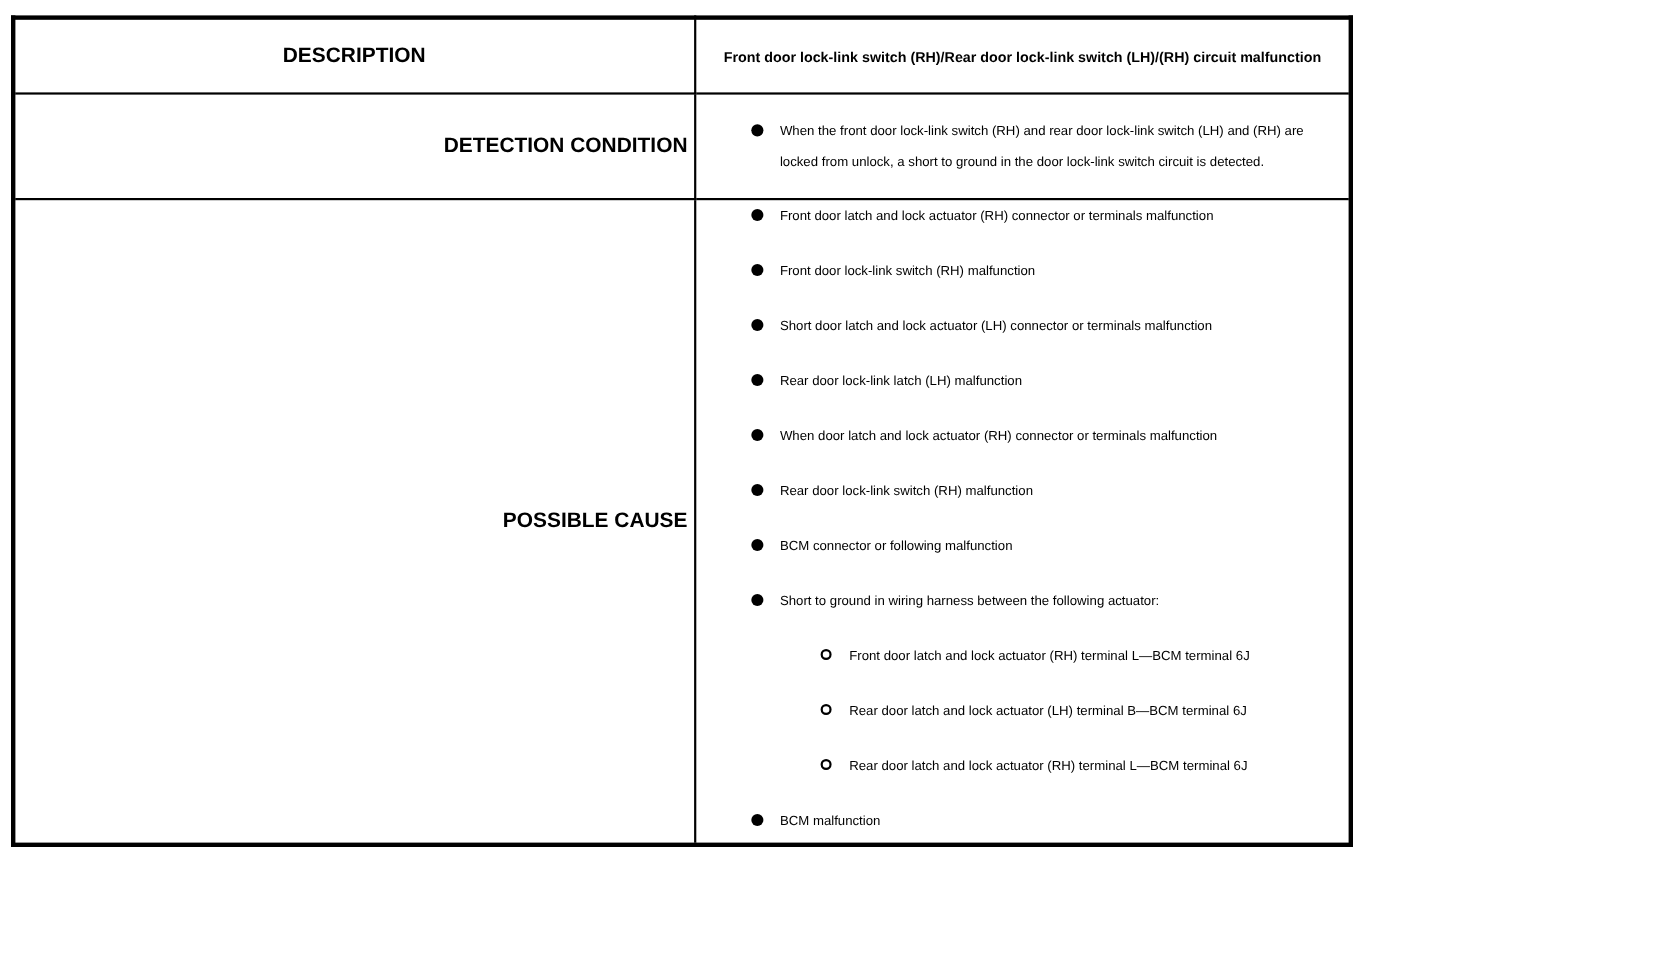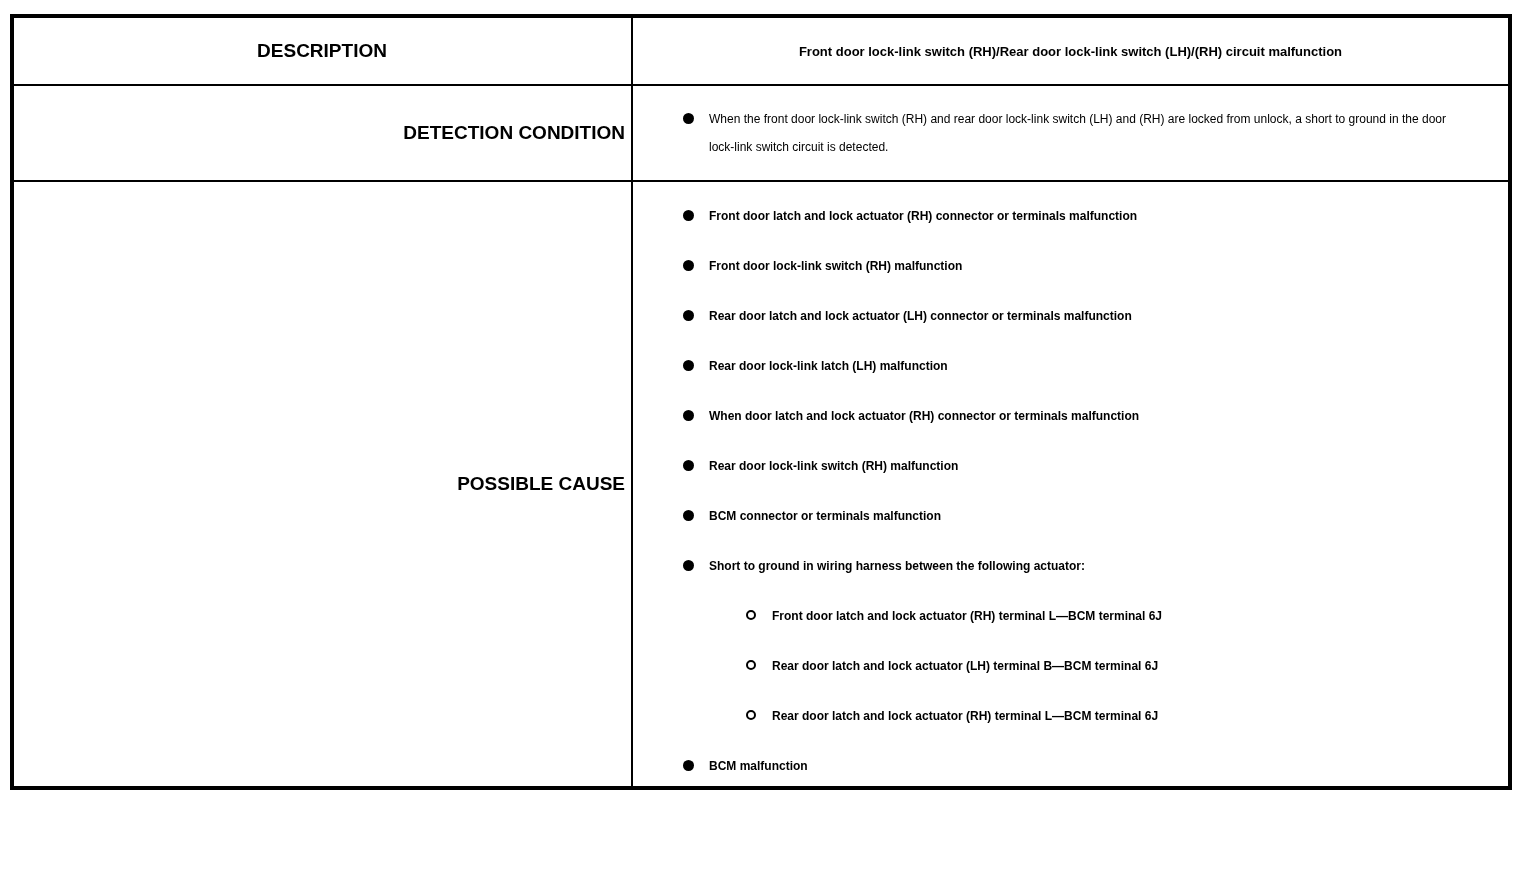--- a/index.html
+++ b/index.html
@@ -11,21 +11,21 @@
   .page {
     position: relative;
     width: 1526px; height: 878px;
     font-family: "Liberation Sans", sans-serif;
     color: #000000;
     background: #ffffff;
   }
   table.dtc {
     position: absolute;
     left: 10px; top: 14px;
-    width: 1502px;
+    width: 1220px;
     border-collapse: collapse;
     table-layout: fixed;
     border: 4px solid #000000;
   }
   col.c1 { width: 620px; }
   td {
     border: 2px solid #000000;
     background: #ffffff;
     vertical-align: middle;
   }
@@ -45,23 +45,22 @@
   }
   .r-head td { height: 54px; }
   .r-detect td { height: 86px; }
   .content-cell {
     font-size: 12px;
     line-height: 28px;
     padding: 4px 8px 4px 0;
   }
   .r-cause .content-cell {
     vertical-align: top;
-    padding-top: 20px;
+    padding-top: 0;
     padding-bottom: 6px;
-    font-weight: bold;
   }
   .li {
     display: flex;
     align-items: flex-start;
     margin-bottom: 22px;
   }
   .li.last, .r-detect .li { margin-bottom: 0; }
   .dot {
     flex: 0 0 auto;
     width: 11px; height: 11px;
@@ -113,41 +112,41 @@
           <span class="txt">Front door latch and lock actuator (RH) connector or terminals malfunction</span>
         </div>
 
         <div class="li">
           <span class="dot"></span>
           <span class="txt">Front door lock-link switch (RH) malfunction</span>
         </div>
 
         <div class="li">
           <span class="dot"></span>
-          <span class="txt">Rear door latch and lock actuator (LH) connector or terminals malfunction</span>
+          <span class="txt">Short door latch and lock actuator (LH) connector or terminals malfunction</span>
         </div>
 
         <div class="li">
           <span class="dot"></span>
           <span class="txt">Rear door lock-link latch (LH) malfunction</span>
         </div>
 
         <div class="li">
           <span class="dot"></span>
           <span class="txt">When door latch and lock actuator (RH) connector or terminals malfunction</span>
         </div>
 
         <div class="li">
           <span class="dot"></span>
           <span class="txt">Rear door lock-link switch (RH) malfunction</span>
         </div>
 
         <div class="li">
           <span class="dot"></span>
-          <span class="txt">BCM connector or terminals malfunction</span>
+          <span class="txt">BCM connector or following malfunction</span>
         </div>
 
         <div class="li">
           <span class="dot"></span>
           <span class="txt">Short to ground in wiring harness between the following actuator:</span>
         </div>
 
         <div class="li sub">
           <span class="ring"></span>
           <span class="txt w655">Front door latch and lock actuator (RH) terminal L—BCM terminal 6J</span>

